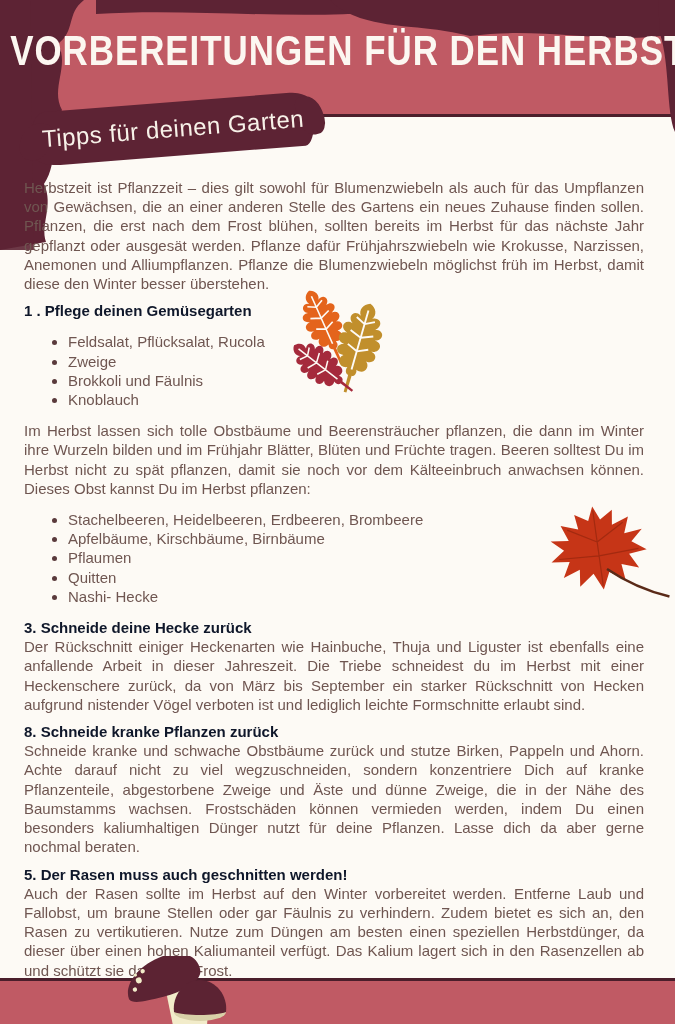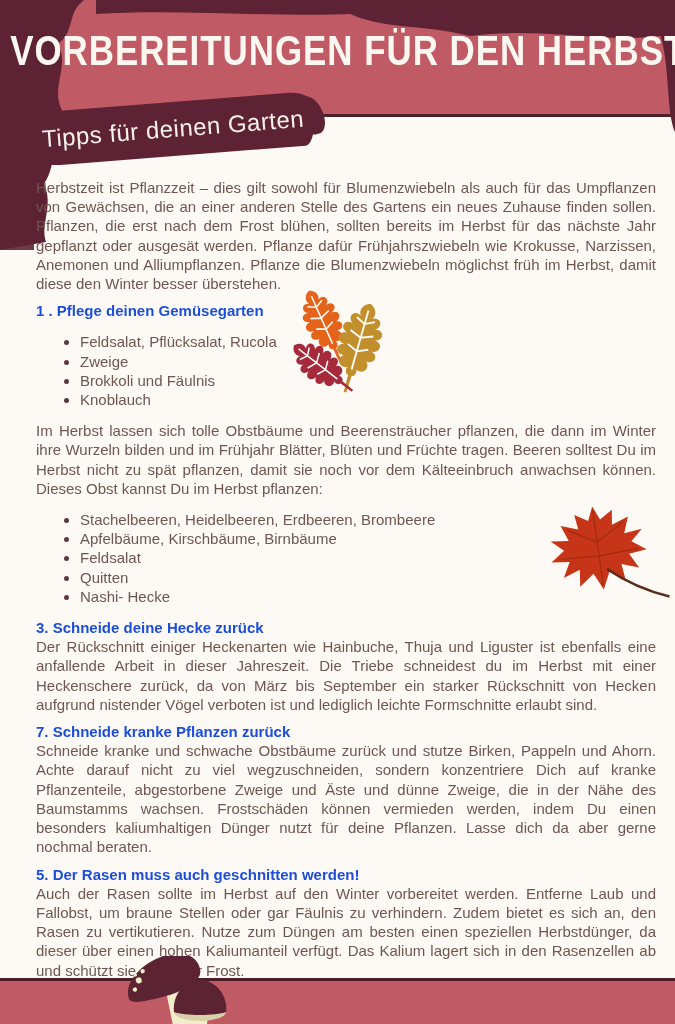--- a/index.html
+++ b/index.html
@@ -33,26 +33,26 @@
     content:""; position:absolute; background:#5d2334;
   }
   .badge:before{left:-12px; top:10px; width:30px; height:38px; border-radius:60% 20% 55% 35%; transform:rotate(14deg);}
   .badge:after{right:-10px; top:4px; width:26px; height:40px; border-radius:25% 60% 35% 55%; transform:rotate(-10deg);}
   .badge-text{
     color:#f7f1e8; font-size:24px; font-weight:400; letter-spacing:0.5px;
     white-space:nowrap; position:relative; z-index:2;
   }
   
   .content{
-    position:absolute; left:36px; top:172px; width:620px;
+    position:absolute; left:24px; top:172px; width:620px;
     color:#6f5651; font-size:15px; line-height:19.2px;
   }
   .content p{margin:6px 0 0; text-align:justify;}
   .sec-heading{
-    margin:8px 0 0; font-weight:700; color:#1d4ed8; font-size:15px; line-height:19.2px;
+    margin:8px 0 0; font-weight:700; color:#0f172a; font-size:15px; line-height:19.2px;
   }
   .content ul{margin:12px; padding-left:32px; list-style:disc;}
   .content li{line-height:19.2px;}
   .content li::marker{color:#5a3a3c;}
   
   .deco{position:absolute; pointer-events:none;}
   .oak-leaves{left:288px; top:284px;}
   .maple-leaf{left:540px; top:502px;}
   .mushrooms{left:104px; top:956px; z-index:5;}
   
@@ -94,33 +94,33 @@
         <li>Brokkoli und Fäulnis</li>
         <li>Knoblauch</li>
       </ul>
     </div>
 
     <div>
       <p style="margin-top:0;">Im Herbst lassen sich tolle Obstbäume und Beerensträucher pflanzen, die dann im Winter ihre Wurzeln bilden und im Frühjahr Blätter, Blüten und Früchte tragen. Beeren solltest Du im Herbst nicht zu spät pflanzen, damit sie noch vor dem Kälteeinbruch anwachsen können. Dieses Obst kannst Du im Herbst pflanzen:</p>
       <ul>
         <li>Stachelbeeren, Heidelbeeren, Erdbeeren, Brombeere</li>
         <li>Apfelbäume, Kirschbäume, Birnbäume</li>
-        <li>Feldsalat</li>
+        <li>Pflaumen</li>
         <li>Quitten</li>
         <li>Nashi- Hecke</li>
       </ul>
     </div>
 
     <div>
       <div class="sec-heading">3. Schneide deine Hecke zurück</div>
       <p style="margin-top:0;">Der Rückschnitt einiger Heckenarten wie Hainbuche, Thuja und Liguster ist ebenfalls eine anfallende Arbeit in dieser Jahreszeit. Die Triebe schneidest du im Herbst mit einer Heckenschere zurück, da von März bis September ein starker Rückschnitt von Hecken aufgrund nistender Vögel verboten ist und lediglich leichte Formschnitte erlaubt sind.</p>
     </div>
 
     <div>
-      <div class="sec-heading">7. Schneide kranke Pflanzen zurück</div>
+      <div class="sec-heading">8. Schneide kranke Pflanzen zurück</div>
       <p style="margin-top:0;">Schneide kranke und schwache Obstbäume zurück und stutze Birken, Pappeln und Ahorn. Achte darauf nicht zu viel wegzuschneiden, sondern konzentriere Dich auf kranke Pflanzenteile, abgestorbene Zweige und Äste und dünne Zweige, die in der Nähe des Baumstamms wachsen. Frostschäden können vermieden werden, indem Du einen besonders kaliumhaltigen Dünger nutzt für deine Pflanzen. Lasse dich da aber gerne nochmal beraten.</p>
     </div>
 
     <div>
       <div class="sec-heading">5. Der Rasen muss auch geschnitten werden!</div>
       <p style="margin-top:0;">Auch der Rasen sollte im Herbst auf den Winter vorbereitet werden. Entferne Laub und Fallobst, um braune Stellen oder gar Fäulnis zu verhindern. Zudem bietet es sich an, den Rasen zu vertikutieren. Nutze zum Düngen am besten einen speziellen Herbstdünger, da dieser über einen hohen Kaliumanteil verfügt. Das Kalium lagert sich in den Rasenzellen ab und schützt sie damit vor Frost.</p>
     </div>
 
   </div>
 

